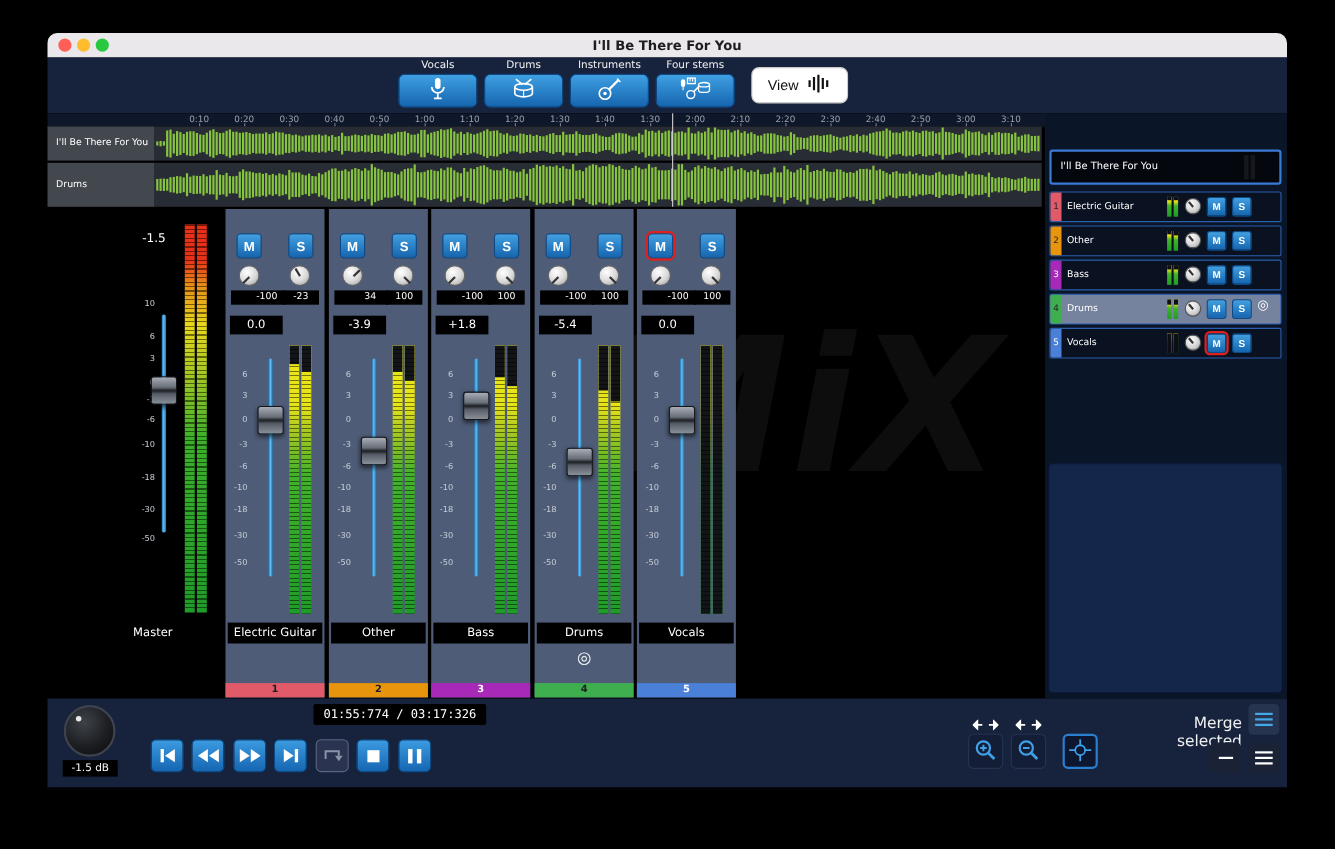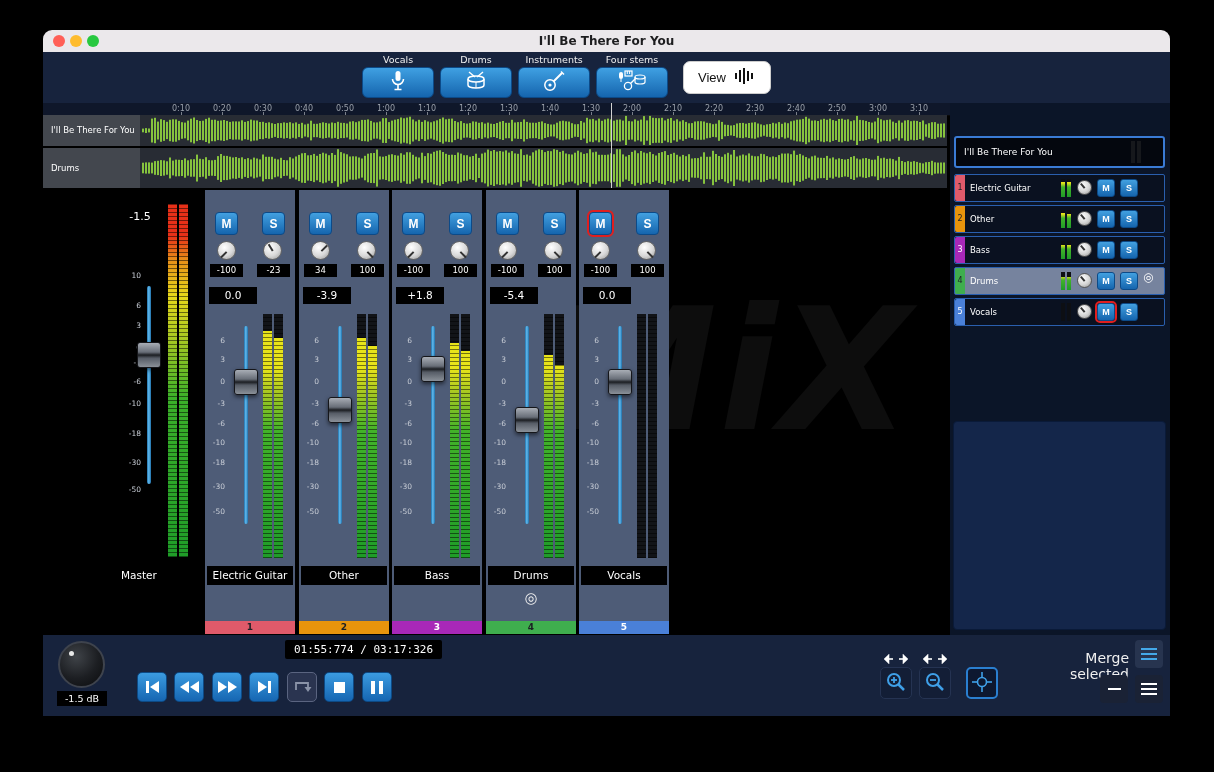--- a/index.html
+++ b/index.html
@@ -83,21 +83,21 @@
   .strip{position:absolute;top:0;width:90px;height:444px;background:#4e5c77;}
   .msbtn{position:absolute;top:22px;width:23px;height:23px;border-radius:4px;color:#fff;font-size:12px;font-weight:bold;
     background:linear-gradient(180deg,#42a0e0,#1565ae);border:1px solid #0c4a88;padding:0;cursor:pointer;box-sizing:border-box;}
   .mbtn{left:10px;}.sbtn{left:57px;}
   .muted-on{outline:2px solid #e01f1f;outline-offset:0px;}
   .knob{position:absolute;top:51px;width:19px;height:19px;border-radius:50%;border:1px solid #666;box-sizing:border-box;cursor:pointer;
     background:radial-gradient(circle at 38% 32%,#ffffff,#d8d8d8 55%,#969696);}
   .knob1{left:12px;}.knob2{left:58px;}
   .kptr{position:absolute;left:50%;top:1px;width:2px;height:8px;margin-left:-1px;background:#333;transform-origin:50% 8.5px;}
   .kval{position:absolute;top:74px;width:33px;height:13px;background:#000;color:#fff;font-size:8.5px;line-height:13px;text-align:center;}
-  .kval1{left:5px;}.kval2{left:52px;}
+  .kval1{left:5px;padding-left:16px;}.kval2{left:52px;}
   .gainbox{position:absolute;left:4px;top:97px;width:48px;height:17px;background:#000;color:#fff;
     font-size:10.5px;line-height:17px;text-align:center;}
   .fader-area{position:absolute;left:0;top:124px;width:90px;height:244px;}
   .focus-icon{position:absolute;left:0;top:399px;width:100%;text-align:center;font-size:15px;color:#f0f0f0;display:none;cursor:pointer;}
   .numbar{position:absolute;left:0;top:431px;width:100%;height:13px;font-size:9px;font-weight:bold;line-height:13px;text-align:center;}
 
   
   .sidebar{position:absolute;left:907px;top:73px;width:220px;height:532px;background:#0b1528;}
   .panel-header{position:absolute;left:2px;width:216px;height:21px;border-radius:3px;box-sizing:border-box;
     background:linear-gradient(180deg,#707b94,#48536d);border:1px solid #2a3248;color:#fff;

